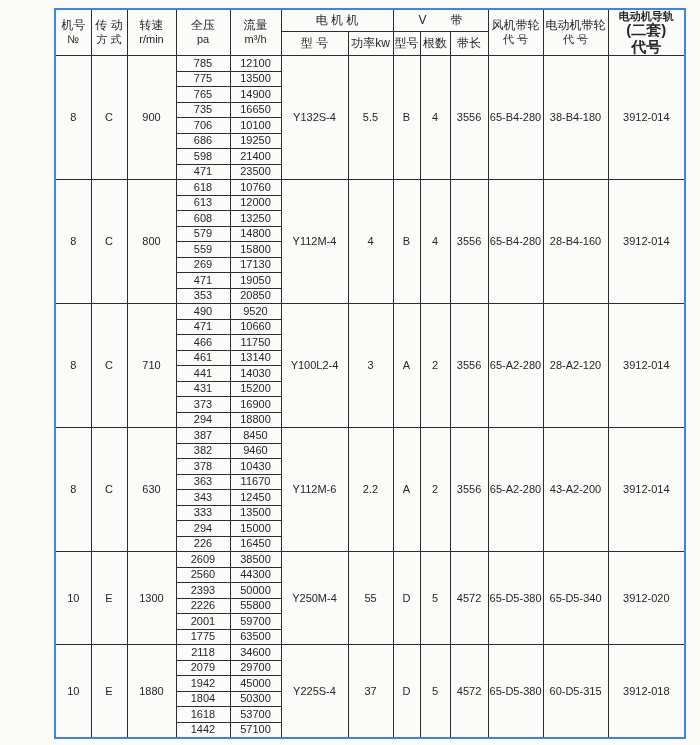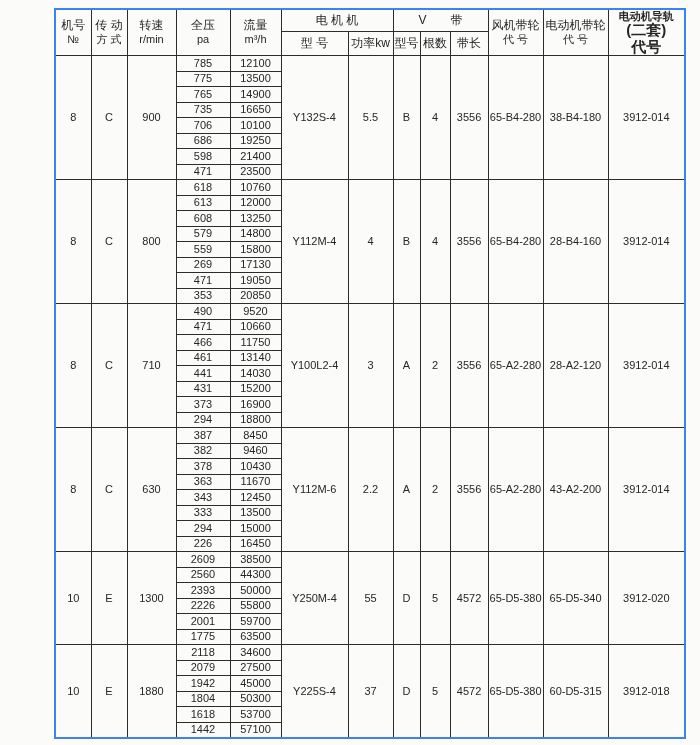--- a/index.html
+++ b/index.html
@@ -352,21 +352,21 @@
           <td rowspan="6">37</td>
           <td rowspan="6">D</td>
           <td rowspan="6">5</td>
           <td rowspan="6">4572</td>
           <td rowspan="6">65-D5-380</td>
           <td rowspan="6">60-D5-315</td>
           <td rowspan="6">3912-018</td>
         </tr>
         <tr>
           <td>2079</td>
-          <td>27500</td>
+          <td>29700</td>
         </tr>
         <tr>
           <td>1942</td>
           <td>45000</td>
         </tr>
         <tr>
           <td>1804</td>
           <td>50300</td>
         </tr>
         <tr>

